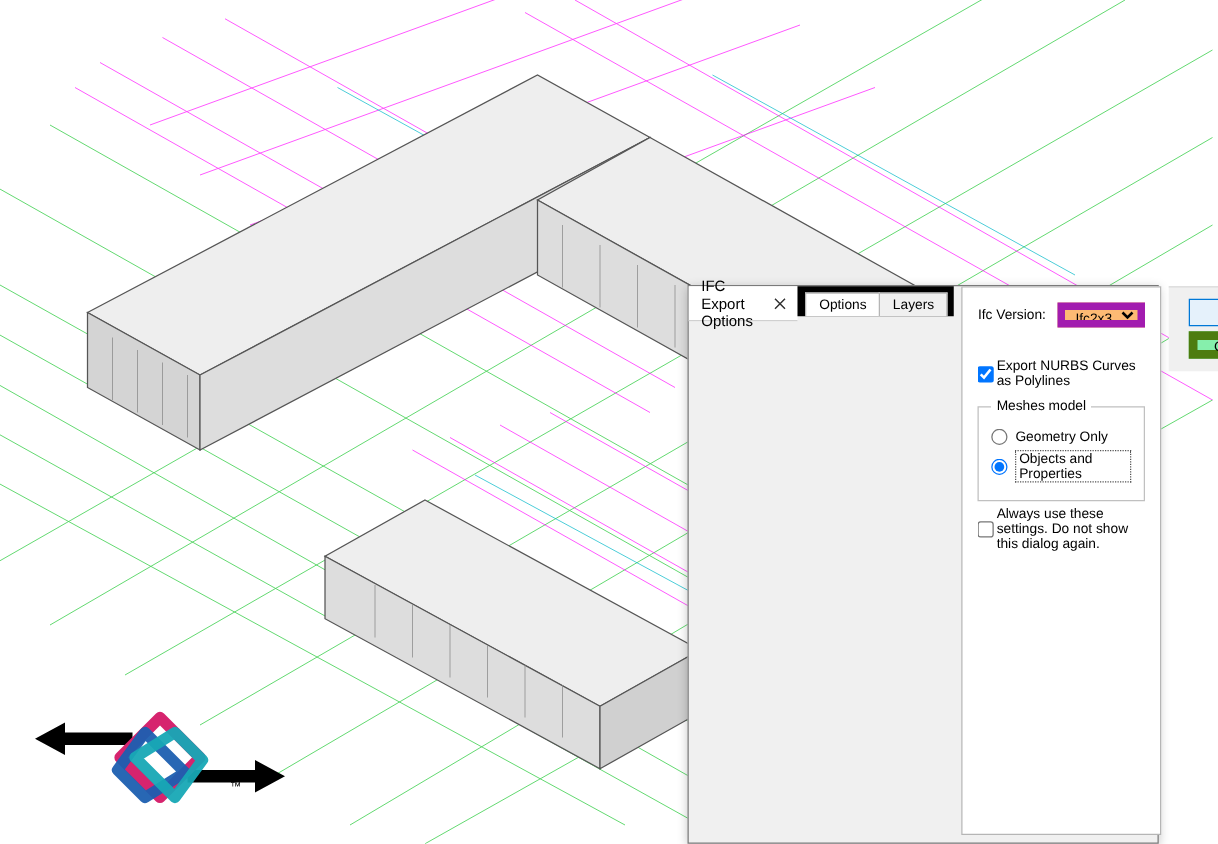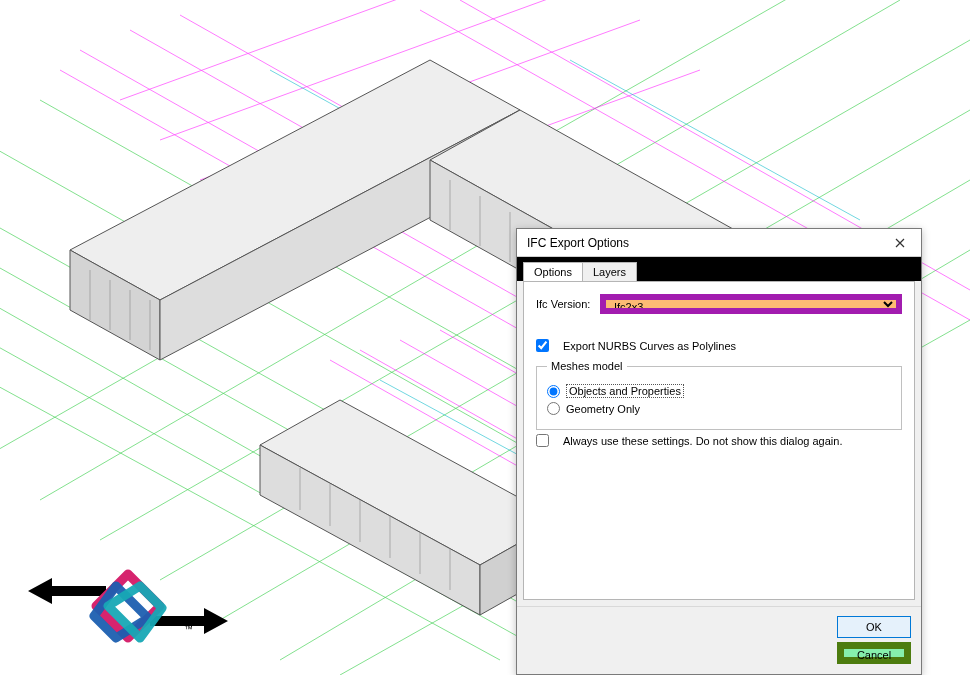--- a/index.html
+++ b/index.html
@@ -3,26 +3,26 @@
 <meta charset="utf-8">
 <style>
   * { box-sizing: border-box; margin: 0; padding: 0; }
   html, body { width: 974px; height: 675px; overflow: hidden; font-family: "Segoe UI", Tahoma, sans-serif; font-size: 12px; background: #fff; }
   .canvas { position: absolute; inset: 0; background: #fff; }
   .canvas svg { position: absolute; inset: 0; }
 
   
   .dialog {
     position: absolute;
-    left: 516px; top: 228px;
-    width: 406px; height: 447px;
+    left: 550px; top: 228px;
+    width: 377px; height: 447px;
     background: #f0f0f0;
     border: 1px solid #7a7a7a;
     box-shadow: 0 2px 8px rgba(0,0,0,.25);
-    display: flex; flex-direction: column;
+    display: flex; flex-direction: row;
   }
   .titlebar {
     height: 28px; background: #fff;
     display: flex; align-items: center; justify-content: space-between;
     padding: 0 6px 0 10px;
     border-bottom: 1px solid #d0d0d0;
   }
   .titlebar .title { font-size: 12px; }
   .titlebar .close {
     width: 30px; height: 22px; display:flex; align-items:center; justify-content:center;
@@ -53,21 +53,21 @@
   }
 
   .row { display:flex; align-items:center; margin-bottom: 25px; }
   .row label.lead { width: 64px; font-size: 11px; }
   select.combo {
     flex:1; height: 20px; font-size: 11px;
     border:6px solid #a21caf; background:#fdba74;
     padding: 0 4px;
   }
 
-  .chk { display:flex; align-items:center; gap:14px; margin: 4px 0 4px 0; font-size: 11px; }
+  .chk { display:flex; align-items:center; gap:2px; margin: 4px 0 4px 0; font-size: 11px; }
   .chk input { width:13px; height:13px; }
 
   fieldset.group {
     border:1px solid #c0c0c0; margin-top: 8px; padding: 8px 10px 10px 10px;
   }
   fieldset.group legend { font-size:11px; padding: 0 4px; }
   .radio { display:flex; align-items:center; gap:6px; margin: 4px 0; font-size:11px; }
   .radio input { width:13px; height:13px; }
   .radio .focus-label { border:1px dotted #555; padding:0 2px; }
 
@@ -216,26 +216,26 @@
     </div>
 
     <label class="chk">
       <input type="checkbox" checked="" style="">
       <span>Export NURBS Curves as Polylines</span>
     </label>
 
     <fieldset class="group">
       <legend>Meshes model</legend>
       <label class="radio">
+        <input type="radio" name="em" style="">
+        <span>Geometry Only</span>
+      </label>
+      <label class="radio">
         <input type="radio" name="em" checked="" style="">
         <span class="focus-label">Objects and Properties</span>
-      </label>
-      <label class="radio">
-        <input type="radio" name="em" style="">
-        <span>Geometry Only</span>
       </label>
     </fieldset>
 
     <label class="chk always-row">
       <input type="checkbox" style="">
       <span>Always use these settings. Do not show this dialog again.</span>
     </label>
   </div>
 
   <div class="button-bar">

